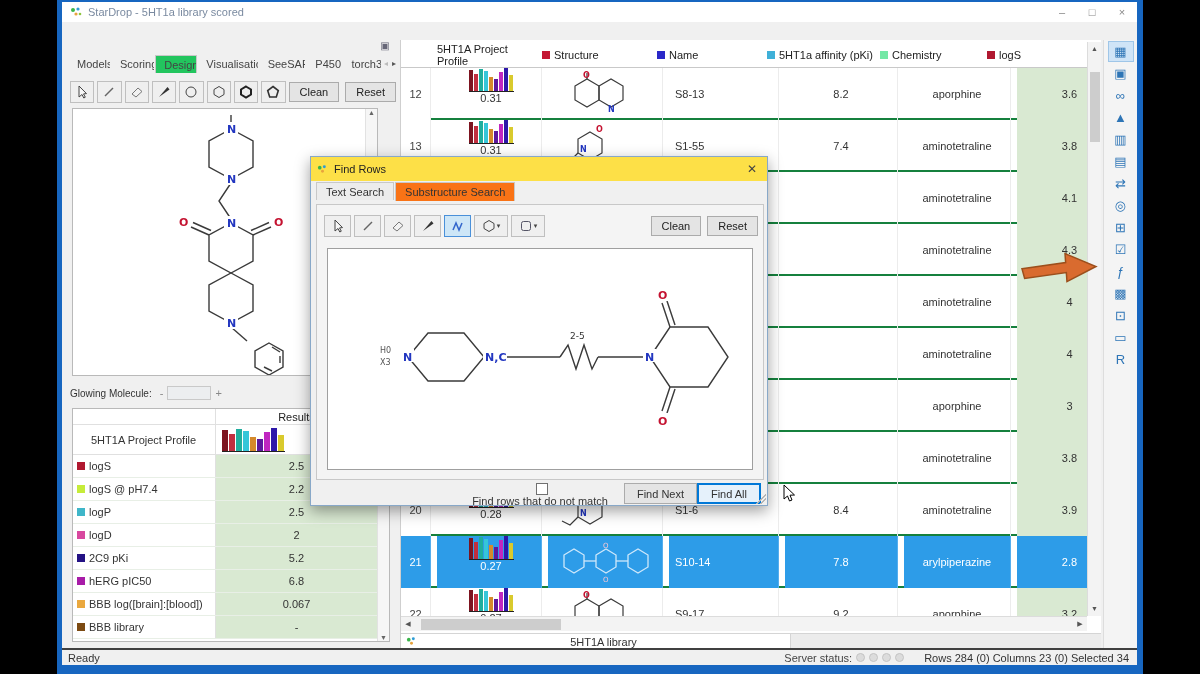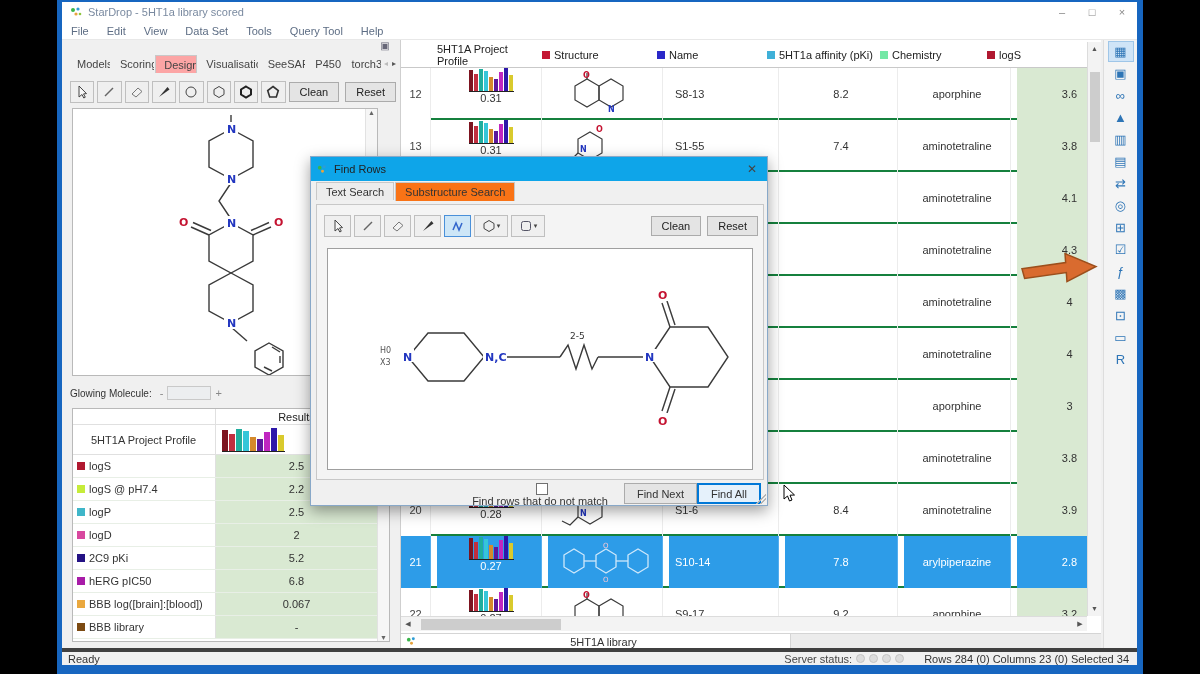--- a/index.html
+++ b/index.html
@@ -16,21 +16,21 @@
   #win-controls { margin-left:auto; display:flex; }
   #win-controls span { width:30px; height:20px; display:flex; align-items:center; justify-content:center; color:#888; font-size:11px; }
   #menubar { position:absolute; left:0; top:20px; width:100%; height:18px; background:#fff; display:flex; align-items:center; border-bottom:1px solid #e8e8e8;}
   #menubar span { padding:0 9px; color:#5d6d84; }
 
   
   #left-panel { position:absolute; left:4px; top:38px; width:334px; height:608px; }
   #panel-topbar { position:absolute; right:6px; top:0px; width:18px; height:13px; color:#667; font-size:10px; text-align:center;}
   #design-tabs { position:absolute; left:2px; top:14px; width:330px; height:19px; display:flex; align-items:flex-end; }
   #design-tabs .tab { padding:3px 8px 2px; color:#444; border:1px solid transparent; white-space:nowrap; overflow:hidden; }
-  #design-tabs .tab.active { background:#fca5a5; border:1px solid #c8c8c8; border-bottom:none; }
+  #design-tabs .tab.active { background:#22c55e; border:1px solid #c8c8c8; border-bottom:none; }
   #design-tabs .tabarrow { font-size:8px; color:#555; padding:0 2px; align-self:center;}
   #design-tabs .tabarrow.dim { color:#bbb; }
   .toolrow { display:flex; align-items:center; }
   #design-toolbar { position:absolute; left:4px; top:40px; width:326px; height:24px; }
   .toolbtn { width:27px; height:22px; background:#efefef; border:1px solid #bfbfbf; margin-right:3px;
     display:flex; align-items:center; justify-content:center; }
   .toolbtn.sel { background:#cde6f7; border-color:#4a90d9; }
   .toolbtn .dd { font-size:7px; color:#444; margin-left:1px; }
   .pushbtn { height:20px; padding:0 10px; background:#e4e4e4; border:1px solid #ababab; display:flex; align-items:center; color:#222;}
   #design-toolbar .spacer { flex:1; }
@@ -77,30 +77,30 @@
   #ttabbar { position:absolute; left:0; top:593px; width:700px; height:15px; background:#ececec; border-top:1px solid #d5d5d5;}
   #ttab-active { position:absolute; left:0; top:0; width:390px; height:15px; background:#fff; border-right:1px solid #d5d5d5; display:flex; align-items:center; }
   #ttab-active .lbl { flex:1; text-align:center; color:#333; }
 
   
   #sidebar { position:absolute; left:1041px; top:38px; width:34px; height:608px; background:#f4f4f4; border-left:1px solid #dddddd; }
   #sidebar .sic { width:26px; height:21px; margin:1px auto; display:flex; align-items:center; justify-content:center; color:#2e75b6; font-size:13px;}
   #sidebar .sic.active { background:#cfe4f7; border:1px solid #9fc6e8;}
 
   
-  #statusbar { position:absolute; left:0; top:646px; width:100%; height:17px; background:#f0f0f0; border-top:4px solid #404040; display:flex; align-items:center;}
+  #statusbar { position:absolute; left:0; top:646px; width:100%; height:17px; background:#f0f0f0; border-top:2px solid #404040; display:flex; align-items:center;}
   #statusbar .ready { margin-left:6px; }
   #statusbar .server { margin-left:auto; color:#444;}
   .dot { width:9px; height:9px; border-radius:50%; background:#dcdcdc; border:1px solid #c4c4c4; display:inline-block; margin-left:4px; vertical-align:-1px;}
   #rows-info { margin:0 8px 0 20px; color:#333; }
 
   
   #find-dialog { position:absolute; left:310px; top:156px; width:458px; height:350px; background:#f0f0f0;
     border:1px solid #88a8c8; box-shadow:0 5px 14px rgba(0,0,0,.38); z-index:50; }
-  #fd-title { height:24px; display:flex; align-items:center; background:#0ea5e9;}
+  #fd-title { height:24px; display:flex; align-items:center; background:#fde047;}
   #fd-title .t { margin-left:6px; color:#222; }
   #fd-close { margin-left:auto; width:30px; height:22px; display:flex; align-items:center; justify-content:center; color:#444; font-size:12px;}
   #fd-tabs { display:flex; margin-left:5px; height:19px; align-items:flex-end;}
   #fd-tabs .tab { padding:3px 9px 2px; border:1px solid #c8c8c8; border-bottom:none; background:#ececec; color:#333; margin-right:1px;}
   #fd-tabs .tab.active { background:#f97316; position:relative; top:1px; padding-bottom:3px;}
   #fd-panel { position:absolute; left:5px; top:47px; width:448px; height:276px; background:#f4f4f4; border:1px solid #c8c8c8;}
   #fd-toolbar { position:absolute; left:7px; top:10px; width:434px; }
   #fd-canvas { position:absolute; left:10px; top:43px; width:426px; height:222px; background:#fff; border:1px solid #9f9f9f;}
   #fd-bottom { position:absolute; left:0; top:326px; width:458px; height:24px; display:flex; align-items:center;flex-direction:column;}
   #fd-check { width:12px; height:12px; border:1px solid #707070; background:#fff; margin:0 6px 0 9px;}
@@ -128,29 +128,20 @@
         <circle cx="10" cy="8" r="1.3" fill="#8cc63f"></circle>
     </svg>
     <span id="title-text">StarDrop - 5HT1a library scored</span>
     <div id="win-controls">
       <span>–</span>
       <span>□</span>
       <span>×</span>
     </div>
   </div>
 
-  <div id="menubar">
-      <span>File</span>
-      <span>Edit</span>
-      <span>View</span>
-      <span>Data Set</span>
-      <span>Tools</span>
-      <span>Query Tool</span>
-      <span>Help</span>
-    </div>
 
   <div id="left-panel">
     <div id="panel-topbar">▣</div>
     <div id="design-tabs">
         <span class="tab">Models</span>
         <span class="tab">Scoring</span>
         <span class="tab active">Design</span>
         <span class="tab">Visualisation</span>
         <span class="tab">SeeSAR</span>
         <span class="tab">P450</span>

